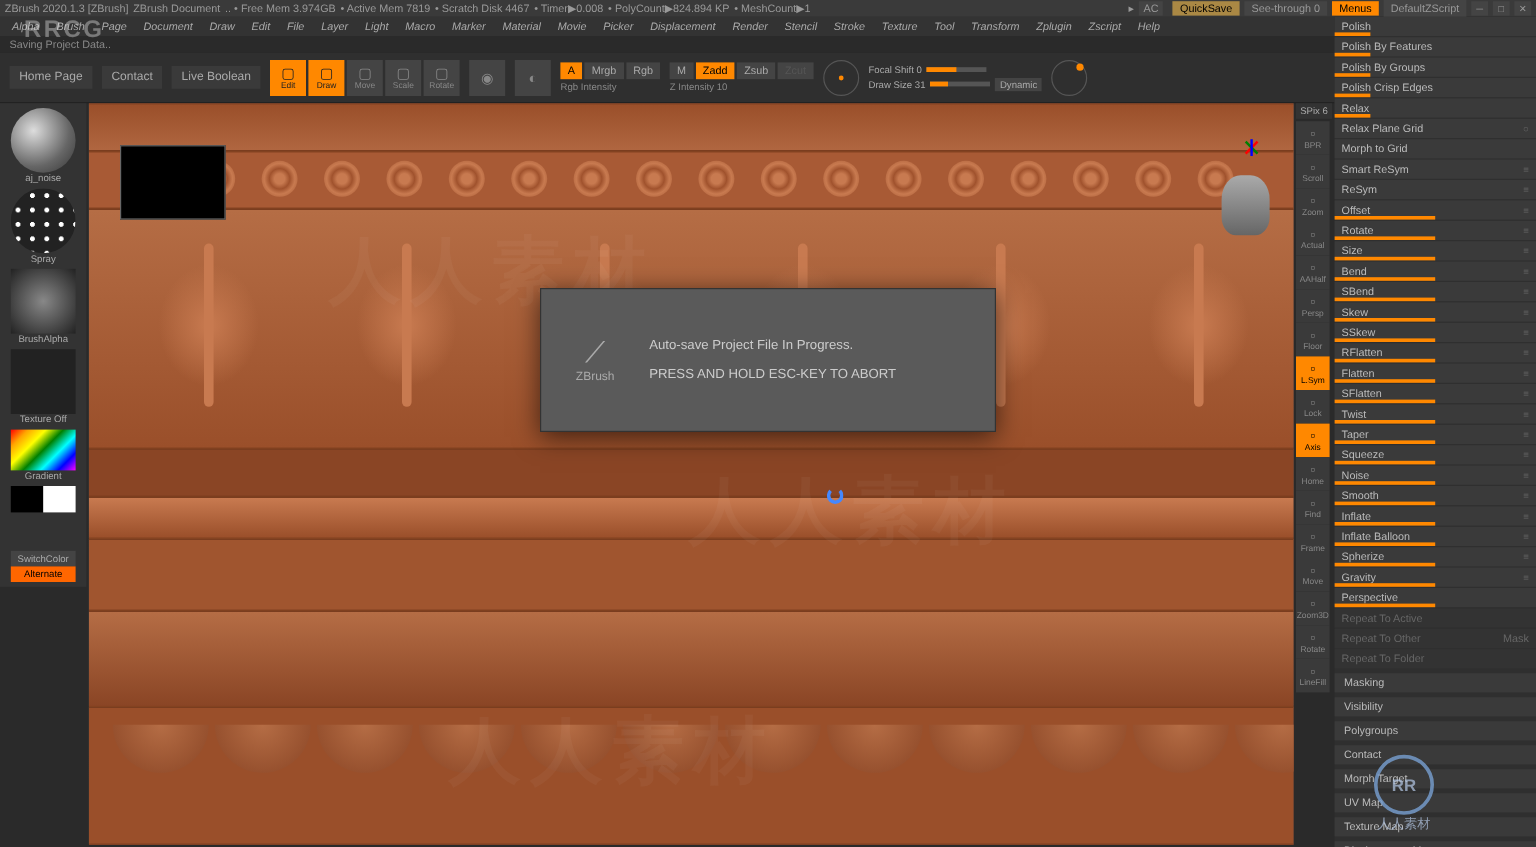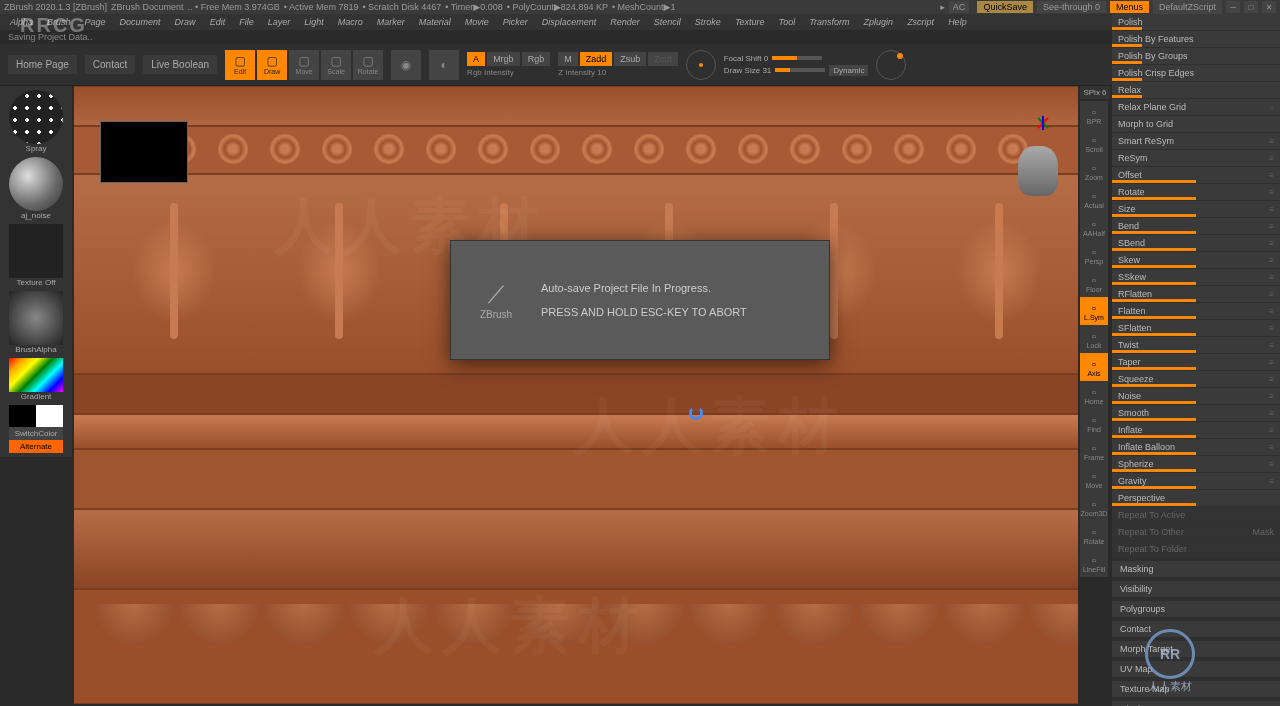--- a/index.html
+++ b/index.html
@@ -46,21 +46,21 @@
 .palette-img.sphere { background: radial-gradient(circle at 35% 35%, #ddd, #666 60%, #333); }
 .palette-img.dots { background: radial-gradient(circle at 50% 50%, #fff 2px, transparent 2px); background-size: 12px 12px; background-color: #222; border-radius: 50%; }
 .palette-img.alpha { background: radial-gradient(circle at 50% 50%, #888, #222); border-radius: 0; }
 .palette-img.copper { background: radial-gradient(circle at 35% 35%, #d9936a, #a0522d 60%, #5a2d15); }
 .palette-img.texoff { background: #222; border-radius: 0; }
 .color-picker { width: 54px; height: 34px; background: linear-gradient(135deg, red, orange, yellow, green, cyan, blue, magenta); position: relative; }
 .swatch-row { display: flex; }
 .swatch { width: 27px; height: 22px; }
 .swatch.black { background: #000; }
 .swatch.white { background: #fff; }
-.sc-btn { background: #444; padding: 2px 4px; font-size: 8px; width: 54px; text-align: center; }
+.sc-btn { background: #444; padding: 2px 4px; font-size: 8px; width: 54px; text-align: center; margin-top: 32px; }
 .alt-btn { background: #ff6600; color: #000; padding: 2px 4px; font-size: 8px; width: 54px; text-align: center; }
 
 
 .right-strip { position: absolute; right: 170px; top: 86px; width: 30px; display: flex; flex-direction: column; gap: 2px; }
 .rs-btn { width: 28px; height: 28px; background: #3a3a3a; display: flex; flex-direction: column; align-items: center; justify-content: center; font-size: 7px; color: #888; }
 .rs-btn.active { background: #ff8800; color: #000; }
 .rs-btn .ico { font-size: 11px; }
 .spix-row { background: #333; padding: 2px; font-size: 8px; color: #aaa; text-align: center; }
 
 
@@ -242,34 +242,34 @@
     <div><span>ActivePoints:</span> <span>824,896</span></div>
     <div><span>TotalPoints:</span> <span>41.479 Mil</span></div>
     <div class="mini-slider" style="width:80px;margin-top:2px">
         <div class="fill" style="width:30%"></div>
       </div>
   </div>
 </div>
 
 <div class="left-palette">
   <div class="palette-item">
+      <div class="palette-img sphere"></div>
+      <span>aj_noise</span>
+    </div>
+  <div class="palette-item">
       <div class="palette-img dots"></div>
       <span>Spray</span>
     </div>
   <div class="palette-item">
-      <div class="palette-img sphere"></div>
-      <span>aj_noise</span>
+      <div class="palette-img alpha"></div>
+      <span>BrushAlpha</span>
     </div>
   <div class="palette-item">
       <div class="palette-img texoff"></div>
       <span>Texture Off</span>
-    </div>
-  <div class="palette-item">
-      <div class="palette-img alpha"></div>
-      <span>BrushAlpha</span>
     </div>
   <div class="palette-item">
       <div class="color-picker"></div>
       <span>Gradient</span>
     </div>
   <div class="palette-item">
     <div class="swatch-row">
         <div class="swatch black"></div>
         <div class="swatch white"></div>
       </div>

